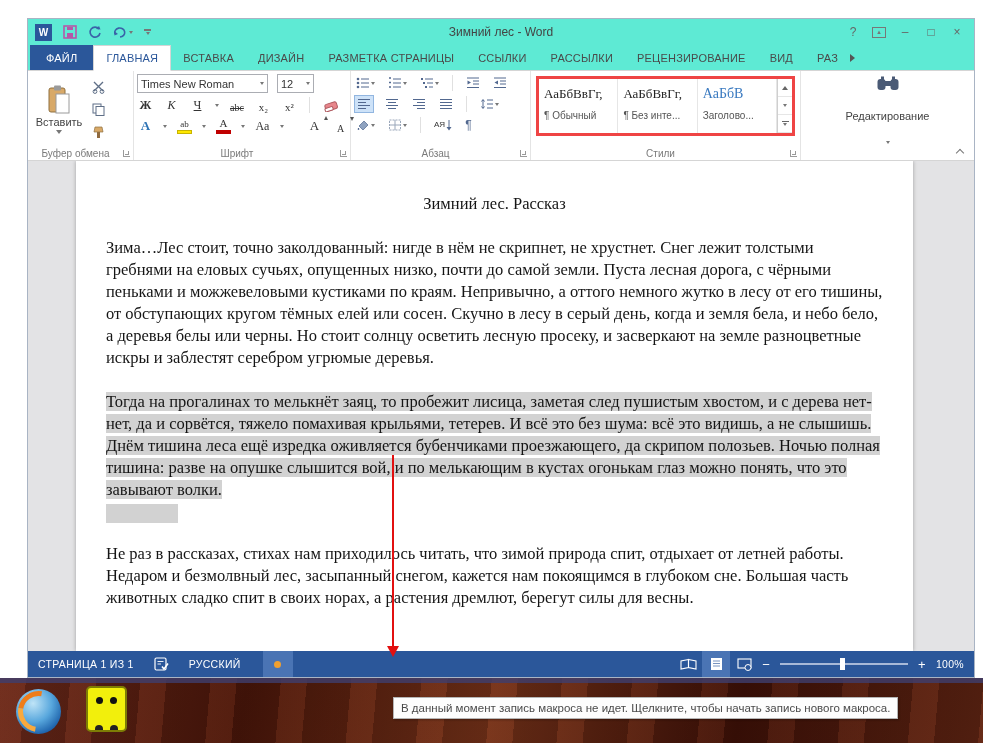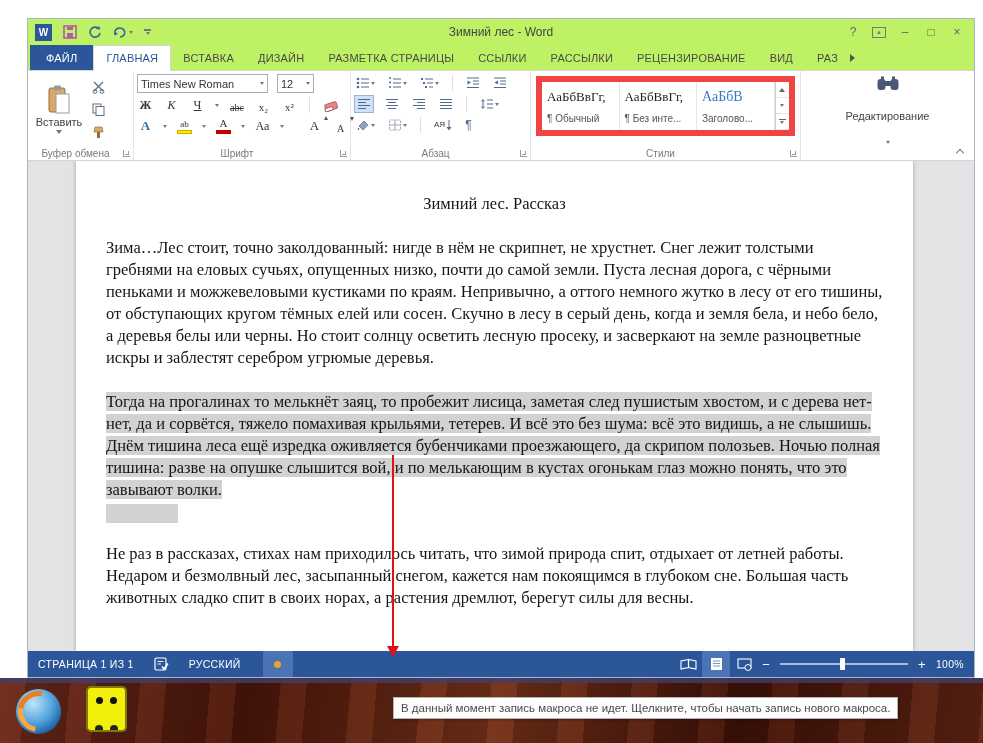--- a/index.html
+++ b/index.html
@@ -1,19 +1,19 @@
 <!DOCTYPE html>
 <html><head>
 <meta charset="utf-8">
 <style>
   *{box-sizing:border-box;margin:0;padding:0}
   html,body{width:983px;height:743px}
   body{position:relative;background:#fff;font-family:"Liberation Sans",sans-serif;overflow:hidden;color:#444}
   
-  .window{position:absolute;left:27px;top:18px;width:948px;height:660px;background:#bef264;border:1px solid #a9b4c4}
+  .window{position:absolute;left:27px;top:18px;width:948px;height:660px;background:#5eead4;border:1px solid #a9b4c4}
   
   .titlebar{height:26px;position:relative;display:flex;align-items:center}
   .qat{display:flex;align-items:center;gap:11px;padding-left:7px}
   .word-logo{width:17px;height:17px;background:#2b579a;color:#fff;font-size:10px;font-weight:bold;display:flex;align-items:center;justify-content:center}
   .word-logo::before{content:"W"}
   .qbtn{display:flex;align-items:center;gap:2px;color:#7a5fb0}
   .dd{width:0;height:0;border-left:3px solid transparent;border-right:3px solid transparent;border-top:4px solid #777;display:inline-block}
   .dd.sm{border-left-width:2.5px;border-right-width:2.5px;border-top-width:3px}
   .wtitle{position:absolute;left:0;right:0;text-align:center;font-size:12px;color:#444}
   .wctrl{margin-left:auto;display:flex;align-items:center;gap:4px;padding-right:6px;z-index:2}
@@ -56,21 +56,21 @@
   .hl-ab{font-size:9px}.fc-a{font-size:11px}
   .grow{position:relative;font-size:13px}.shrink{position:relative;font-size:10px}
   .caret-up{position:absolute;top:-1px;right:-5px;width:0;height:0;border-left:2.5px solid transparent;border-right:2.5px solid transparent;border-bottom:4px solid #555}
   .caret-dn{position:absolute;top:0;right:-5px;width:0;height:0;border-left:2.5px solid transparent;border-right:2.5px solid transparent;border-top:4px solid #555}
   
   .g-par{width:180px}
   .ibtn{height:18px;display:flex;align-items:center;justify-content:center;gap:1px;padding:0 2px}
   .ibtn.sel{background:#cde2f8;border:1px solid #92b6e0}
   
   .g-styles{width:270px}
-  .gallery{margin:2px;border:6px solid #ef4444;height:60px;display:flex;background:#fff}
+  .gallery{margin:2px;border:3px solid #ef4444;height:60px;display:flex;background:#fff}
   .scard{width:80px;border-right:1px solid #e6e6e6;padding:7px 5px 3px;overflow:hidden}
   .sample{font-family:"Liberation Serif",serif;font-size:13px;color:#222;white-space:nowrap}
   .scard.h .sample{color:#3a7ac0;font-size:14px}
   .sname{font-size:10px;color:#555;margin-top:8px;white-space:nowrap}
   .scrollcol{width:15px;margin-left:auto;border-left:1px solid #cfcfcf;display:flex;flex-direction:column}
   .scell{flex:1;display:flex;align-items:center;justify-content:center;border-bottom:1px solid #e6e6e6}
   .tri-u{width:0;height:0;border-left:3px solid transparent;border-right:3px solid transparent;border-bottom:4px solid #666}
   .morebar{width:7px;height:1.5px;background:#666;margin-bottom:1px}
   
   .g-edit{flex:1;display:flex;flex-direction:column;align-items:center;justify-content:center;gap:19px;font-size:11px;color:#444}

